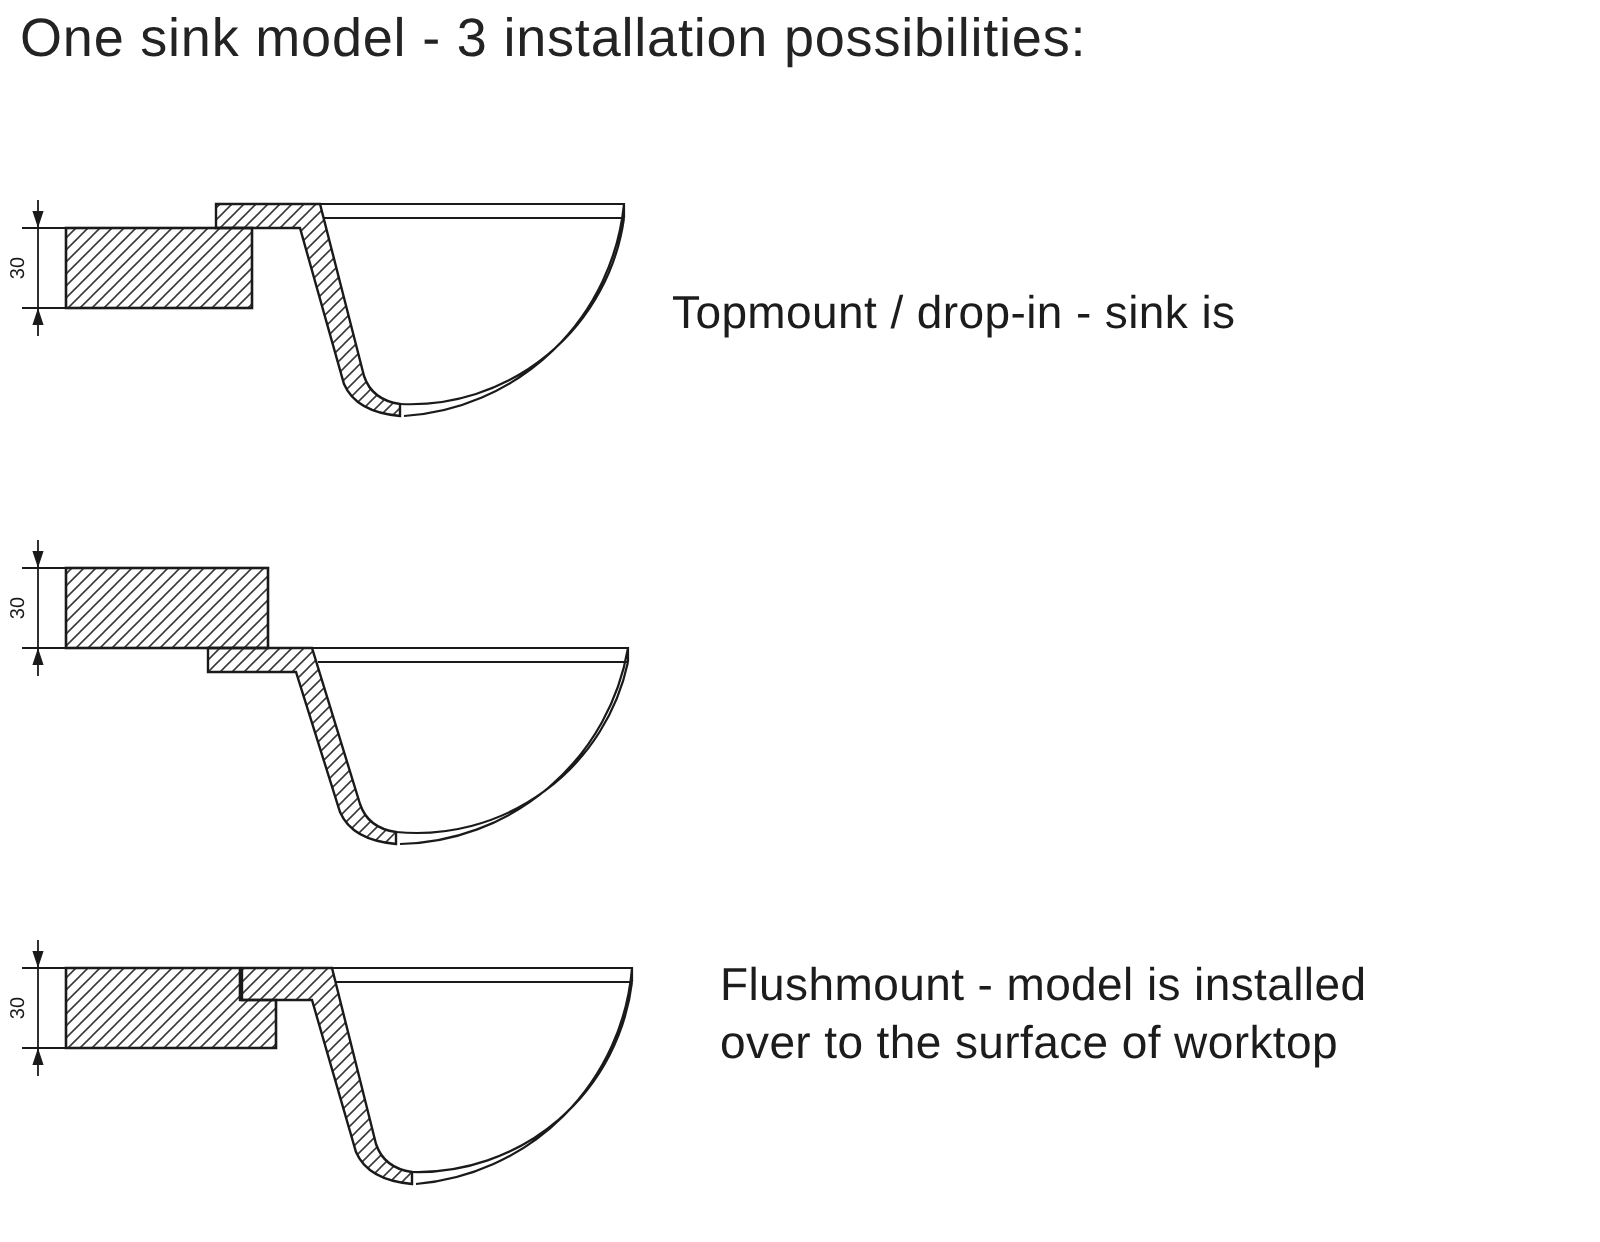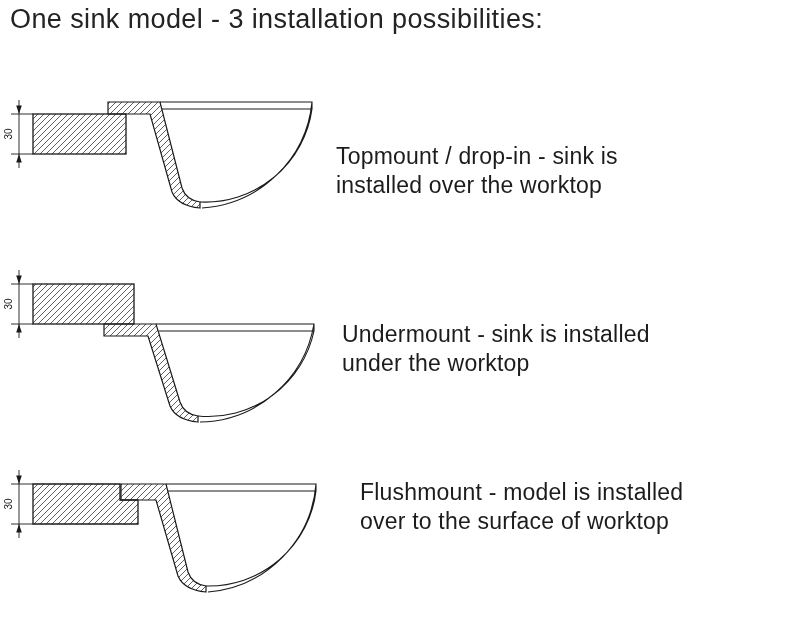--- a/index.html
+++ b/index.html
@@ -43,45 +43,40 @@
     </g>
     <path d="M15,38 L12.2,29.5 L17.8,29.5 Z M15,78 L12.2,86.5 L17.8,86.5 Z" fill="#1a1a1a"></path>
     <text x="8" y="58" font-size="10" fill="#1a1a1a" text-anchor="middle" transform="rotate(-90 8 58)">30</text>
     <rect x="29" y="38" width="93" height="40" fill="url(#h1)" stroke="#1a1a1a" stroke-width="1.3"></rect>
     <path d="M104,26 L156,26 L178,112 Q182,124 196,126 L196,132 Q174,130 168,116 L146,38 L104,38 Z" fill="url(#h1)" stroke="#1a1a1a" stroke-width="1.2"></path>
     <path d="M156,26 L308,26 L308,33 M158,33 L308,33 M308,33 A108,108 0 0 1 196,126 M308,26 A118,118 0 0 1 198,132" fill="none" stroke="#1a1a1a" stroke-width="1.1"></path>
   </svg>
 
   <div class="caption" style="left:336px;top:106px;margin-top:36px;">
     <div>Topmount / drop-in - sink is</div>
-    <div>installed over the worktop</div>
   </div>
 
   <svg class="diagram" style="left:4px;top:268px;" width="330" height="170" viewBox="0 0 330 170">
     <defs>
       <pattern id="h2" patternUnits="userSpaceOnUse" width="6" height="6">
         <path d="M0,6 L6,0 M-1.5,1.5 L1.5,-1.5 M4.5,7.5 L7.5,4.5" stroke="#3a3a3a" stroke-width="0.8" fill="none"></path>
       </pattern>
     </defs>
     <g stroke="#1a1a1a" stroke-width="0.9">
       <line x1="7" y1="16" x2="29" y2="16"></line>
       <line x1="7" y1="56" x2="29" y2="56"></line>
       <line x1="15" y1="2" x2="15" y2="70"></line>
     </g>
     <path d="M15,16 L12.2,7.5 L17.8,7.5 Z M15,56 L12.2,64.5 L17.8,64.5 Z" fill="#1a1a1a"></path>
     <text x="8" y="36" font-size="10" fill="#1a1a1a" text-anchor="middle" transform="rotate(-90 8 36)">30</text>
     <rect x="29" y="16" width="101" height="40" fill="url(#h2)" stroke="#1a1a1a" stroke-width="1.3"></rect>
     <path d="M100,56 L152,56 L176,134 Q180,146 194,148 L194,154 Q172,152 166,138 L144,68 L100,68 Z" fill="url(#h2)" stroke="#1a1a1a" stroke-width="1.2"></path>
     <path d="M152,56 L310,56 L310,63 M155,63 L310,63 M310,63 A108,108 0 0 1 194,148 M310,56 A118,118 0 0 1 196,154" fill="none" stroke="#1a1a1a" stroke-width="1.1"></path>
   </svg>
 
-  <div class="caption" style="left:342px;top:320px;">
-    <div>Undermount - sink is installed</div>
-    <div>under the worktop</div>
-  </div>
 
   <svg class="diagram" style="left:4px;top:458px;" width="330" height="145" viewBox="0 0 330 145">
     <defs>
       <pattern id="h3" patternUnits="userSpaceOnUse" width="6" height="6">
         <path d="M0,6 L6,0 M-1.5,1.5 L1.5,-1.5 M4.5,7.5 L7.5,4.5" stroke="#3a3a3a" stroke-width="0.8" fill="none"></path>
       </pattern>
     </defs>
     <g stroke="#1a1a1a" stroke-width="0.9">
       <line x1="7" y1="26" x2="29" y2="26"></line>
       <line x1="7" y1="66" x2="29" y2="66"></line>

